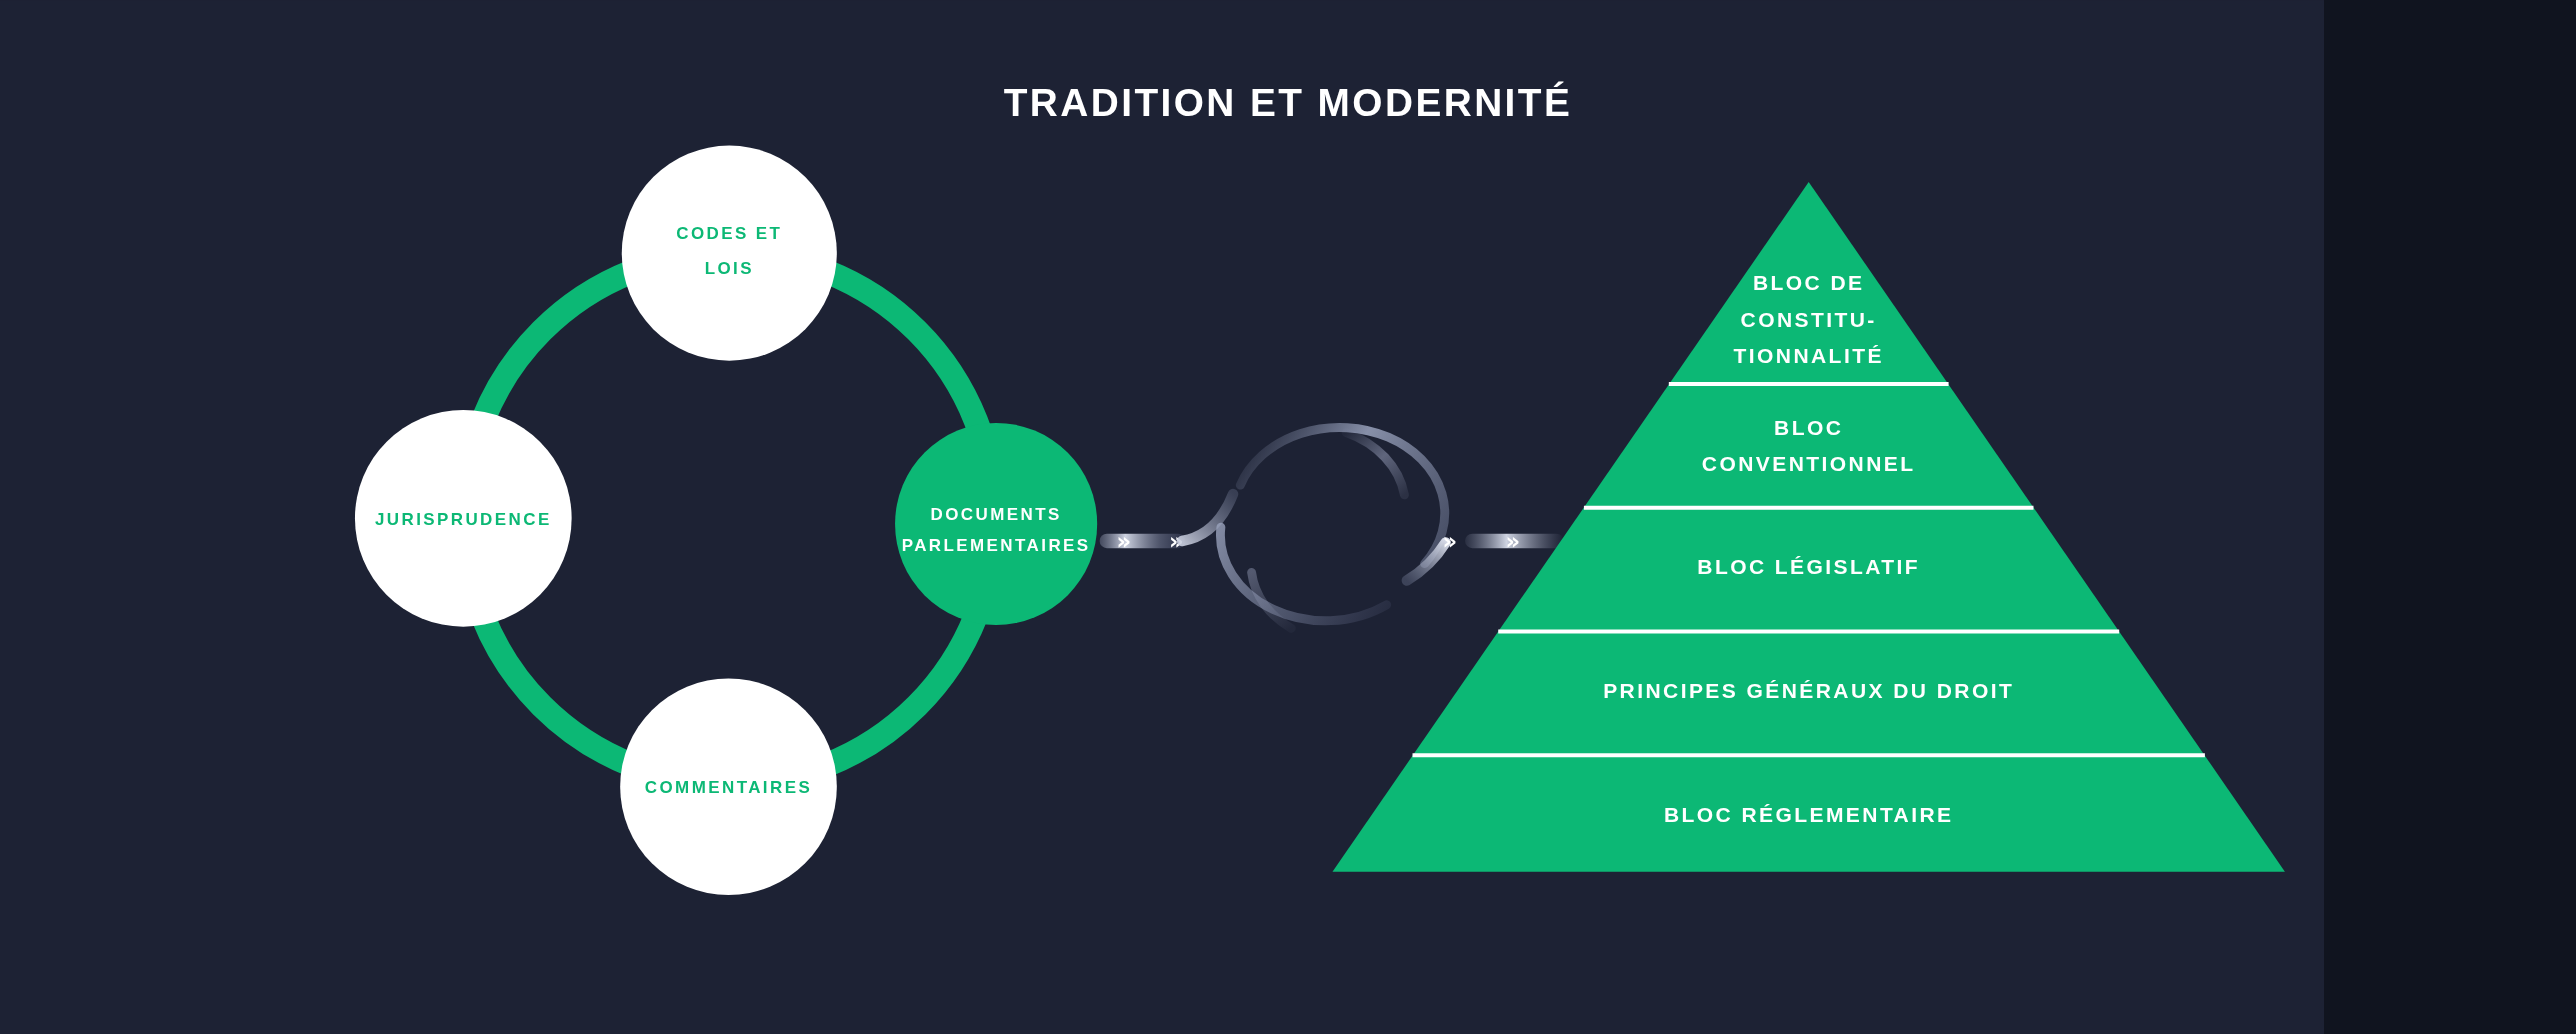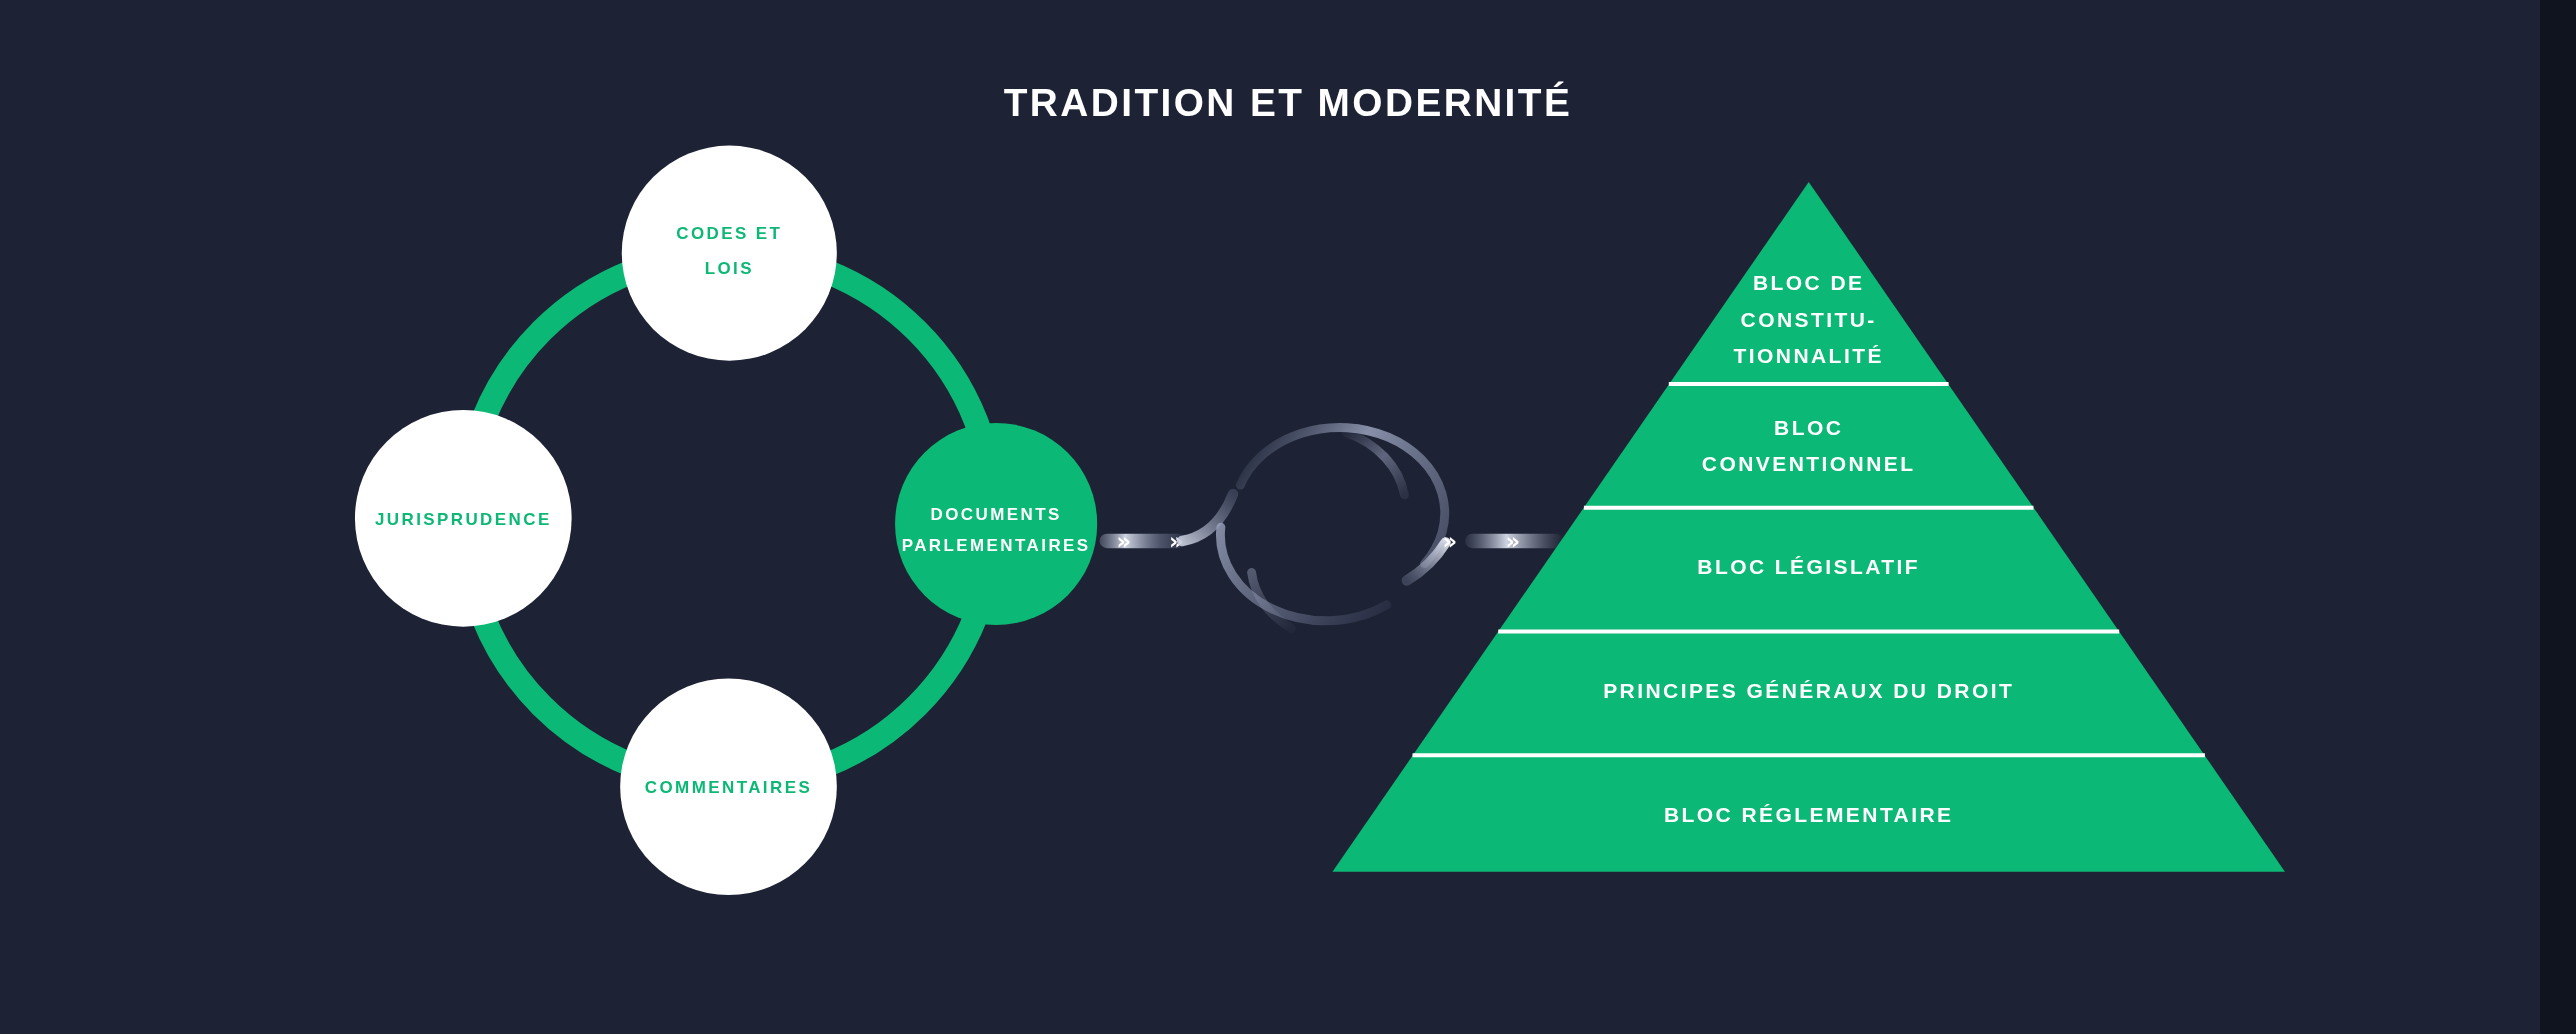--- a/index.html
+++ b/index.html
@@ -1,16 +1,16 @@
 <!DOCTYPE html>
 <html style="font-size:13px"><head>
 <meta charset="utf-8">
 <style>
   html,body{margin:0;padding:0;background:#10141f;}
-  .stage{position:relative;width:2540px;height:1035px;background:#1d2234;overflow:hidden;
+  .stage{position:relative;width:2324px;height:1035px;background:#1d2234;overflow:hidden;
          font-family:"Liberation Sans",sans-serif;}
   svg{position:absolute;inset:0;display:block;}
   .title-text{font:700 48px "Liberation Sans",sans-serif;letter-spacing:3px;fill:#ffffff;text-anchor:middle;}
   .circle-label{font:700 21px "Liberation Sans",sans-serif;letter-spacing:3px;fill:#0cb875;text-anchor:middle;}
   .circle-label-inv{font:700 21px "Liberation Sans",sans-serif;letter-spacing:3px;fill:#ffffff;text-anchor:middle;}
   .pyramid-label{font:700 26px "Liberation Sans",sans-serif;letter-spacing:3px;fill:#ffffff;text-anchor:middle;}
   .chevron{font:700 28px "DejaVu Sans",sans-serif;fill:#ffffff;text-anchor:middle;}
 </style>
 </head>
 <body>

